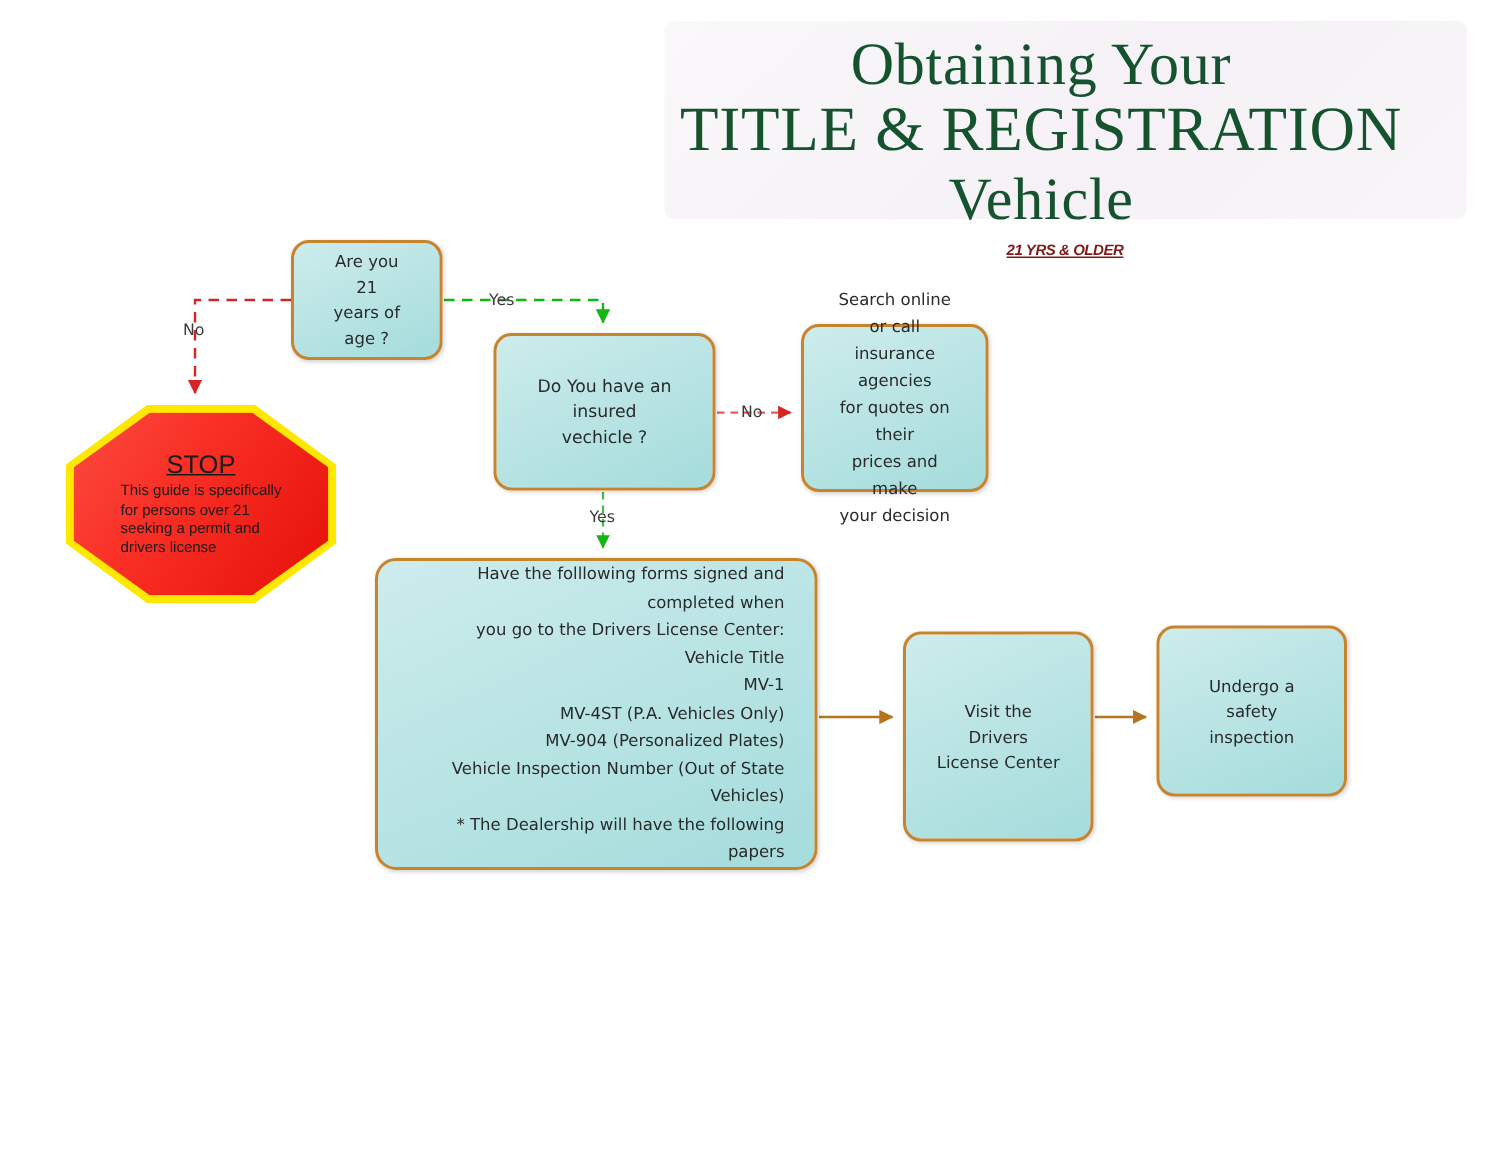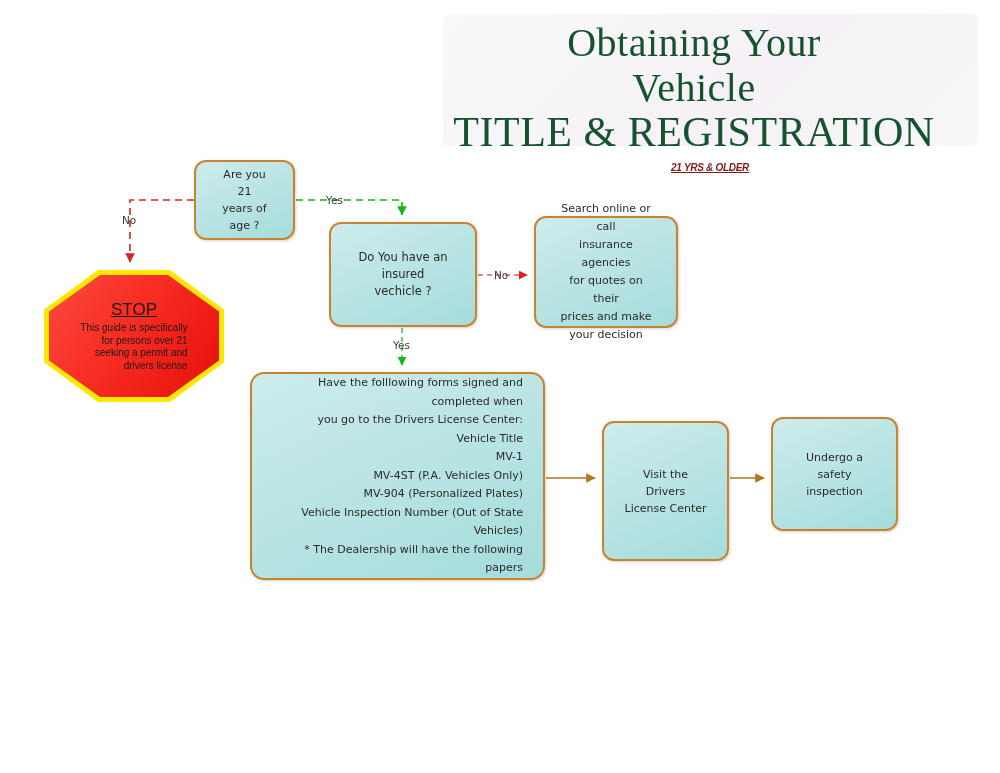--- a/index.html
+++ b/index.html
@@ -74,21 +74,21 @@
     color: #2a2a2a;
     font-family: "DejaVu Sans", sans-serif;
     font-size: 11px;
     line-height: 17px;
     padding: 6px 20px;
   }
   .node .txt { width: 100%; white-space: pre-line; }
 
   #node-age        { left: 194px; top: 160px; width: 101px; height: 80px; }
   #node-insured    { left: 329px; top: 222px; width: 148px; height: 105px; font-size: 11.5px; }
-  #node-search     { left: 534px; top: 216px; width: 144px; height: 112px; line-height: 18px; align-items: center; }
+  #node-search     { left: 534px; top: 216px; width: 125px; height: 112px; line-height: 18px; align-items: center; }
   #node-forms      { left: 250px; top: 372px; width: 295px; height: 208px; line-height: 18.5px; border-radius: 14px; text-align: right; }
   #node-visit      { left: 602px; top: 421px; width: 127px; height: 140px; }
   #node-inspection { left: 771px; top: 417px; width: 127px; height: 114px; }
   #stop-outer {
     position: absolute;
     left: 44px;
     top: 270px;
     width: 180px;
     height: 132px;
     background: #ffe800;
@@ -100,21 +100,21 @@
     left: 49px;
     top: 275px;
     width: 170px;
     height: 122px;
     background: linear-gradient(125deg, #fb4b40 0%, #f92f25 40%, #e5100a 100%);
     clip-path: polygon(30% 0%, 70% 0%, 100% 30%, 100% 70%, 70% 100%, 30% 100%, 0% 70%, 0% 30%);
     display: flex;
     flex-direction: column;
     align-items: center;
     justify-content: center;
-    text-align: right;
+    text-align: left;
     font-family: "Liberation Sans", sans-serif;
   }
   #stop-word {
     font-size: 17px;
     color: #1a1a1a;
     text-decoration: underline;
     line-height: 20px;
     margin-bottom: 2px;
   }
   #stop-body {
@@ -148,22 +148,22 @@
 </style>
 </head>
 <body>
 
 <div id="canvas">
 
   <div id="title-panel"></div>
 
   <div id="title-block">
     <div class="title-line">Obtaining Your</div>
+    <div class="title-line big">TITLE &amp; REGISTRATION</div>
     <div class="title-line">Vehicle</div>
-    <div class="title-line big">TITLE &amp; REGISTRATION</div>
   </div>
   <div id="title-sub">21 YRS &amp; OLDER</div>
 
   <svg id="edges" viewBox="0 0 1000 773">
     <defs>
       <marker id="arrow-red" markerWidth="7" markerHeight="7" refX="5.5" refY="3" orient="auto">
         <path d="M0,0 L6,3 L0,6 z" fill="#d52424"></path>
       </marker>
       <marker id="arrow-green" markerWidth="7" markerHeight="7" refX="5.5" refY="3" orient="auto">
         <path d="M0,0 L6,3 L0,6 z" fill="#15b515"></path>

